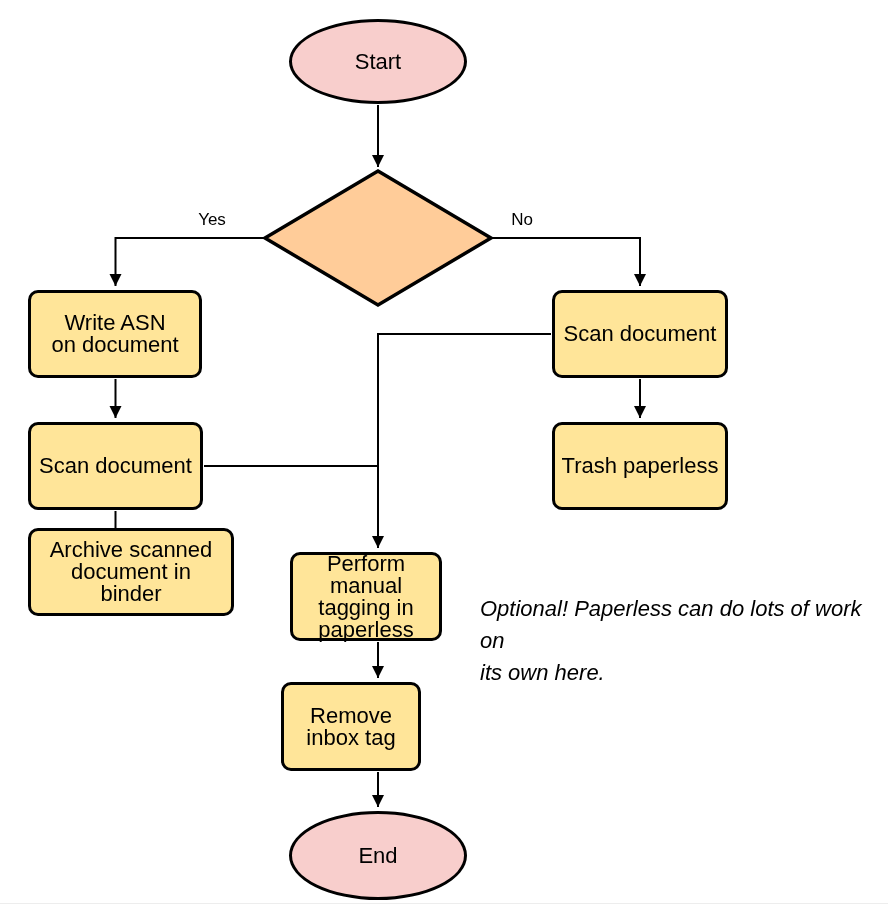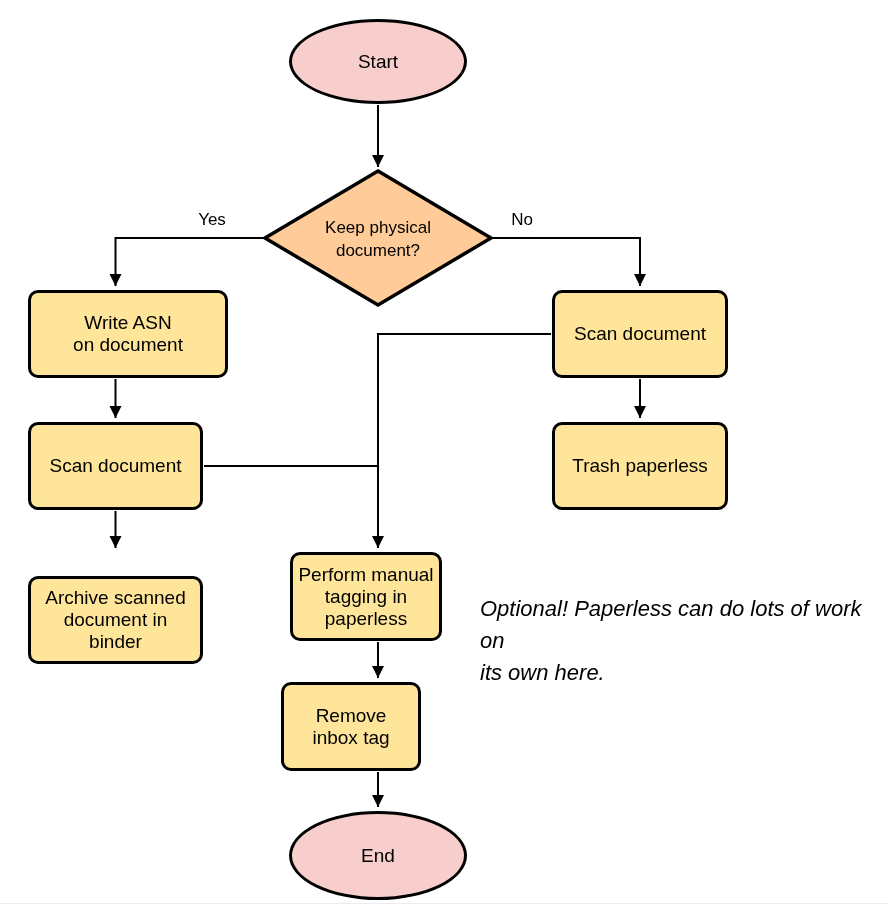--- a/index.html
+++ b/index.html
@@ -19,21 +19,21 @@
     pointer-events: none;
   }
   .node {
     position: absolute;
     box-sizing: border-box;
     display: flex;
     align-items: center;
     justify-content: center;
     text-align: center;
     white-space: pre-line;
-    font-size: 19px;
+    font-size: 22px;
     line-height: 22px;
   }
   .process {
     background: var(--process-fill, #ffe599);
     border: 3px solid var(--stroke, #000);
     border-radius: 10px;
   }
   .terminator {
     background: var(--terminator-fill, #f8cecc);
     border: 3.5px solid var(--stroke, #000);
@@ -65,23 +65,23 @@
   .bottom-edge {
     position: absolute;
     left: 0; top: 903;
     top: 903px;
     width: 888px; height: 1px;
     background: #ededed;
   }
 
   
   .n-start     { left: 289px; top: 19px;  width: 178px; height: 85px; }
-  .n-write-asn { left: 28px;  top: 290px; width: 200px; height: 88px; }
+  .n-write-asn { left: 28px;  top: 290px; width: 174px; height: 88px; }
   .n-scan-l    { left: 28px;  top: 422px; width: 175px; height: 88px; }
-  .n-archive   { left: 28px;  top: 576px; width: 175px; height: 88px; }
+  .n-archive   { left: 28px;  top: 528px; width: 206px; height: 88px; }
   .n-scan-r    { left: 552px; top: 290px; width: 176px; height: 88px; }
   .n-trash     { left: 552px; top: 422px; width: 176px; height: 88px; }
   .n-tagging   { left: 290px; top: 552px; width: 152px; height: 89px; }
   .n-remove    { left: 281px; top: 682px; width: 140px; height: 89px; }
   .n-end       { left: 289px; top: 811px; width: 178px; height: 89px; }
   .n-decision-label { left: 288px; top: 214px; width: 180px; height: 50px; }
   .l-yes { left: 182px; top: 210px; width: 60px; }
   .l-no  { left: 492px; top: 210px; width: 60px; }
   .a-note { left: 480px; top: 593px; width: 406px; }
 </style>
@@ -107,22 +107,20 @@
     <path d="M204 466 L378 466" stroke="#000" stroke-width="2" fill="none"></path>
     <path d="M378 642 L378 678" stroke="#000" stroke-width="2" fill="none" marker-end="url(#arrow)"></path>
     <path d="M378 772 L378 807" stroke="#000" stroke-width="2" fill="none" marker-end="url(#arrow)"></path>
 
     <polygon points="378,171 491,238 378,305 265,238" style="fill: var(--decision-fill, #ffcc99);" stroke="#000" stroke-width="3.5"></polygon>
   </svg>
 
   <div class="node terminator n-start">Start</div>
   <div class="node terminator n-end">End</div>
 
-  <div class="decision-label n-decision-label">Keep physical
-document?</div>
 
   <div class="node process n-write-asn">Write ASN
 on document</div>
   <div class="node process n-scan-l">Scan document</div>
   <div class="node process n-archive">Archive scanned
 document in
 binder</div>
   <div class="node process n-scan-r">Scan document</div>
   <div class="node process n-trash">Trash paperless</div>
   <div class="node process n-tagging">Perform manual

